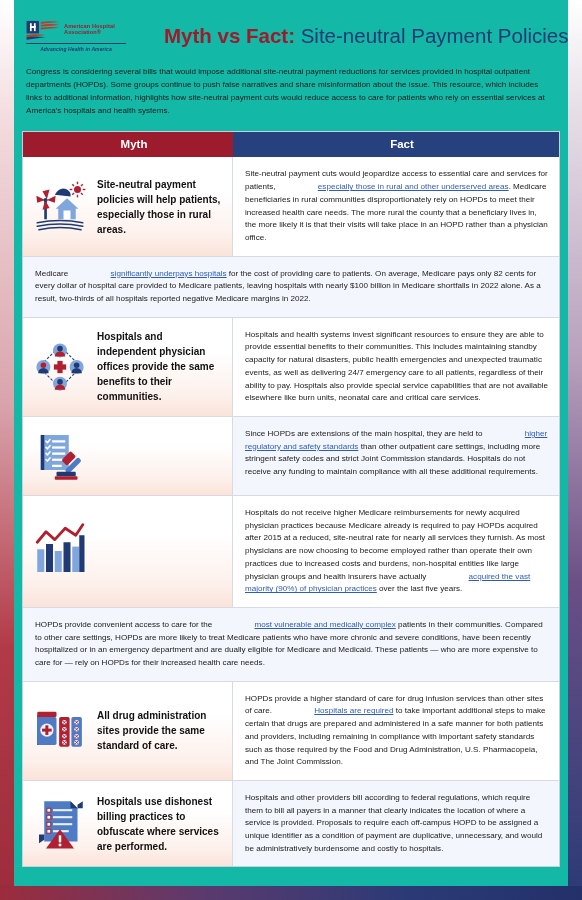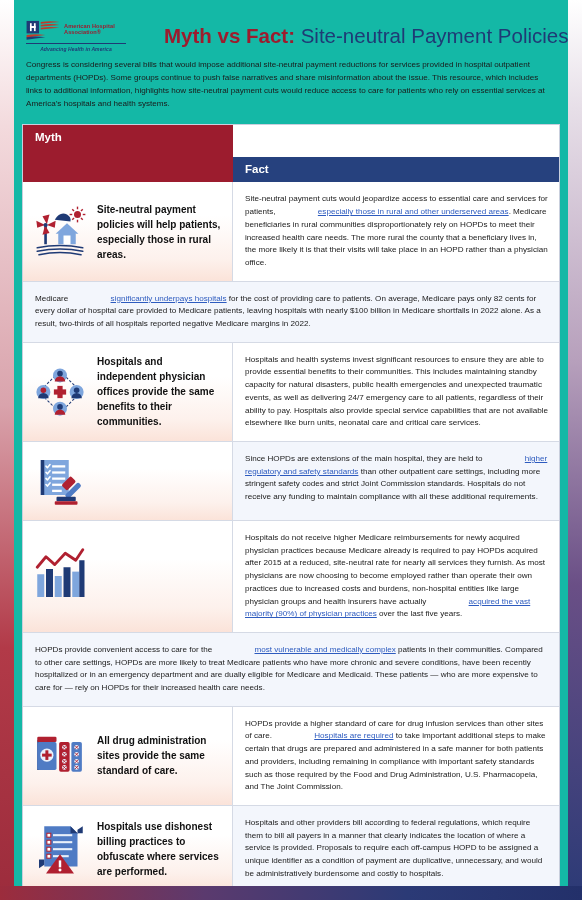--- a/index.html
+++ b/index.html
@@ -51,41 +51,41 @@
     margin-top: 3px; border-top: 1px solid #1f3a75; padding-top: 2px;
     font-size: 5px; font-style: italic; color: #1f3a75; font-weight: bold;
     text-align: center; letter-spacing: .1px;
   }
   .divider-v { width: 1px; align-self: stretch; background: #8fa3c8; margin: 2px 10px 2px 4px; }
   .title { font-size: 20.5px; line-height: 1.1; white-space: nowrap; }
   .title .myth { color: #9c1c2e; font-weight: bold; }
   .title .rest { color: #1f3a75; font-weight: normal; }
 
   .intro {
-    margin-top: 6px;
+    margin-top: 13px;
     font-size: 8.1px;
     line-height: 1.62;
     color: #1a1a1a;
     max-width: 532px;
   }
 
   
   .table-wrap {
     position: relative; z-index: 1;
     margin: 14px 22px 0 22px;
     border: 1px solid #c9cfdd;
     background: #fff;
   }
   .thead { display: flex; }
   .th {
     color: #fff; font-weight: bold; font-size: 11.5px;
-    padding: 6px 0 7px 12px;
+    text-align: center; padding: 6px 0 7px 12px;
   }
   .th-myth { width: 210px; background: #9c1c2e; }
-  .th-fact { flex: 1; background: #26417e; margin-top: 32px; }
+  .th-fact { flex: 1; background: #26417e; }
 
   .row { display: flex; border-top: 1px solid #d5dae5; }
   .row:first-of-type { border-top: none; }
   .cell-myth {
     width: 210px; flex: 0 0 210px;
     display: flex; align-items: center; gap: 9px;
     padding: 11px 10px 11px 9px;
     background: linear-gradient(to bottom, #ffffff 0%, #ffffff 34%, #fdf1ec 78%, #fbe3d9 100%);
     border-right: 1px solid #d5dae5;
   }

